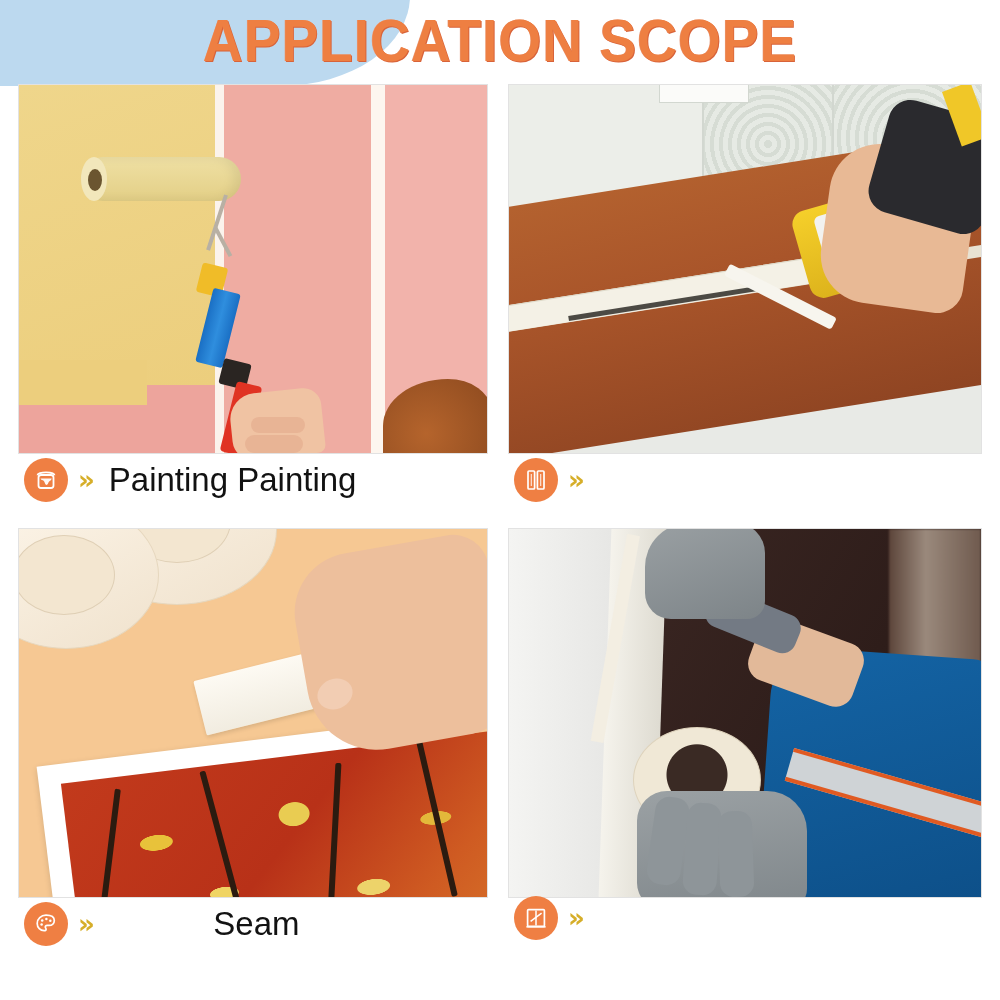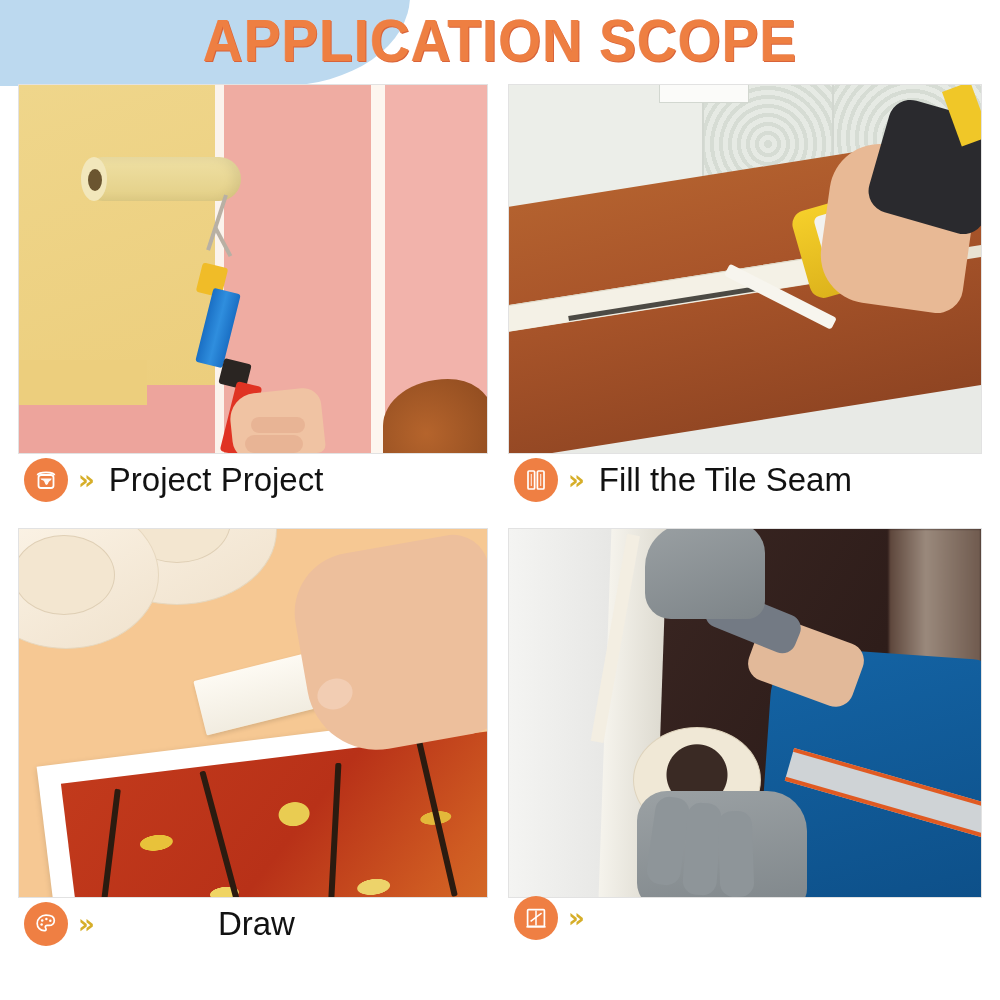--- a/index.html
+++ b/index.html
@@ -347,21 +347,21 @@
     <div class="badge">
       <span class="ic">
         <svg viewBox="0 0 26 26" width="26" height="26">
           <rect x="5.5" y="8" width="15" height="13" rx="2.5" fill="none" stroke="#fff" stroke-width="1.8"></rect>
           <path d="M4.5 8.2c0-1.6 3.8-2.9 8.5-2.9s8.5 1.3 8.5 2.9" fill="none" stroke="#fff" stroke-width="1.8"></path>
           <path d="M7.5 11.5c1.4 2.4 2.2 1 3.4 2.6 1.1 1.5 1.1 4 2.6 4 1.4 0 1.6-2.3 2.6-3.5 1-1.2 2-0.6 2.6-3.1" fill="#fff" opacity="0.95"></path>
         </svg>
       </span>
     </div>
     <div class="chev">»</div>
-    <div class="cap-text one-line">Project Project</div>
+    <div class="cap-text one-line">Painting Painting</div>
   </div>
 </div>
 
 <div class="cell" id="cell-1">
   <div class="photo">
     <div class="p1-wall"></div>
     <div class="p1-tile plain" style="left:-6px;top:-6px;width:200px;height:130px;"></div>
     <div class="p1-tile pat" style="left:194px;top:-6px;width:130px;height:130px;"></div>
     <div class="p1-tile pat" style="left:324px;top:-6px;width:160px;height:118px;"></div>
     <div class="p1-tile pat" style="left:-6px;top:124px;width:200px;height:150px;"></div>
@@ -384,21 +384,20 @@
       <span class="ic">
         <svg viewBox="0 0 26 26" width="26" height="26">
           <rect x="5" y="4" width="6.6" height="18" rx="1" fill="none" stroke="#fff" stroke-width="1.7"></rect>
           <rect x="14.4" y="4" width="6.6" height="18" rx="1" fill="none" stroke="#fff" stroke-width="1.7"></rect>
           <line x1="8.3" y1="7" x2="8.3" y2="19" stroke="#fff" stroke-width="1.1" opacity=".85"></line>
           <line x1="17.7" y1="7" x2="17.7" y2="19" stroke="#fff" stroke-width="1.1" opacity=".85"></line>
         </svg>
       </span>
     </div>
     <div class="chev">»</div>
-    <div class="cap-text one-line">Fill the Tile Seam</div>
   </div>
 </div>
 
 <div class="cell" id="cell-2">
   <div class="photo">
     <div class="p2-bg"></div>
     <div class="p2-roll" style="left:58px;top:-74px;width:200px;height:150px;"></div>
     <div class="p2-roll-hole" style="left:104px;top:-50px;width:108px;height:84px;"></div>
     <div class="p2-roll" style="left:-46px;top:-28px;width:186px;height:148px;"></div>
     <div class="p2-roll-hole" style="left:-6px;top:6px;width:102px;height:80px;"></div>
@@ -420,21 +419,21 @@
         <svg viewBox="0 0 26 26" width="26" height="26">
           <path d="M13 4.2c-5 0-8.8 3.6-8.8 8.2 0 4.3 3.2 7.3 6.9 7.3 1.6 0 2-0.7 2-1.5 0-0.9-0.8-1.2-0.8-2.1 0-1 0.8-1.7 1.9-1.7h1.9c3 0 5.2-2 5.2-5 0-3-3-5.2-8.3-5.2z" fill="none" stroke="#fff" stroke-width="1.7"></path>
           <circle cx="9.2" cy="9.4" r="1.25" fill="#fff"></circle>
           <circle cx="13.4" cy="7.9" r="1.25" fill="#fff"></circle>
           <circle cx="17.3" cy="9.7" r="1.25" fill="#fff"></circle>
           <circle cx="8.6" cy="13.6" r="1.25" fill="#fff"></circle>
         </svg>
       </span>
     </div>
     <div class="chev">»</div>
-    <div class="cap-text">Draw</div>
+    <div class="cap-text">Seam</div>
   </div>
 </div>
 
 <div class="cell" id="cell-3">
   <div class="photo">
     <div class="p3-dark"></div>
     <div class="p3-doorjamb"></div>
     <div class="p3-wall"></div>
     <div class="p3-frame"></div>
     <div class="p3-tape-strip"></div>

